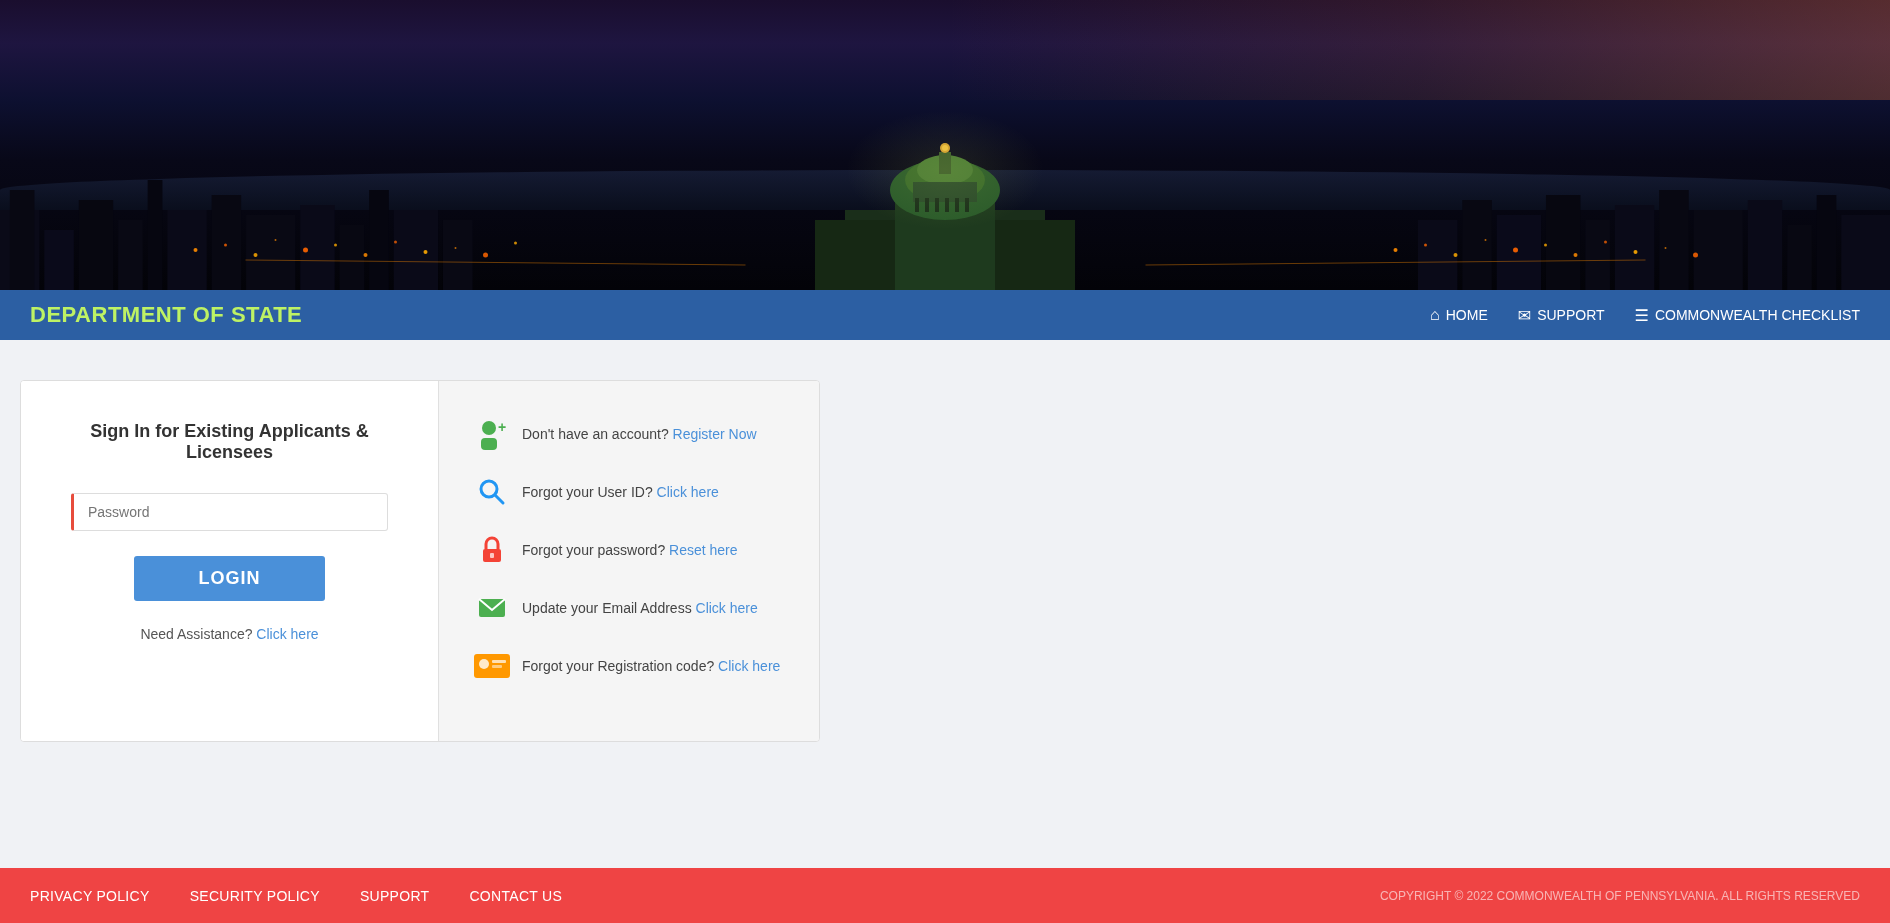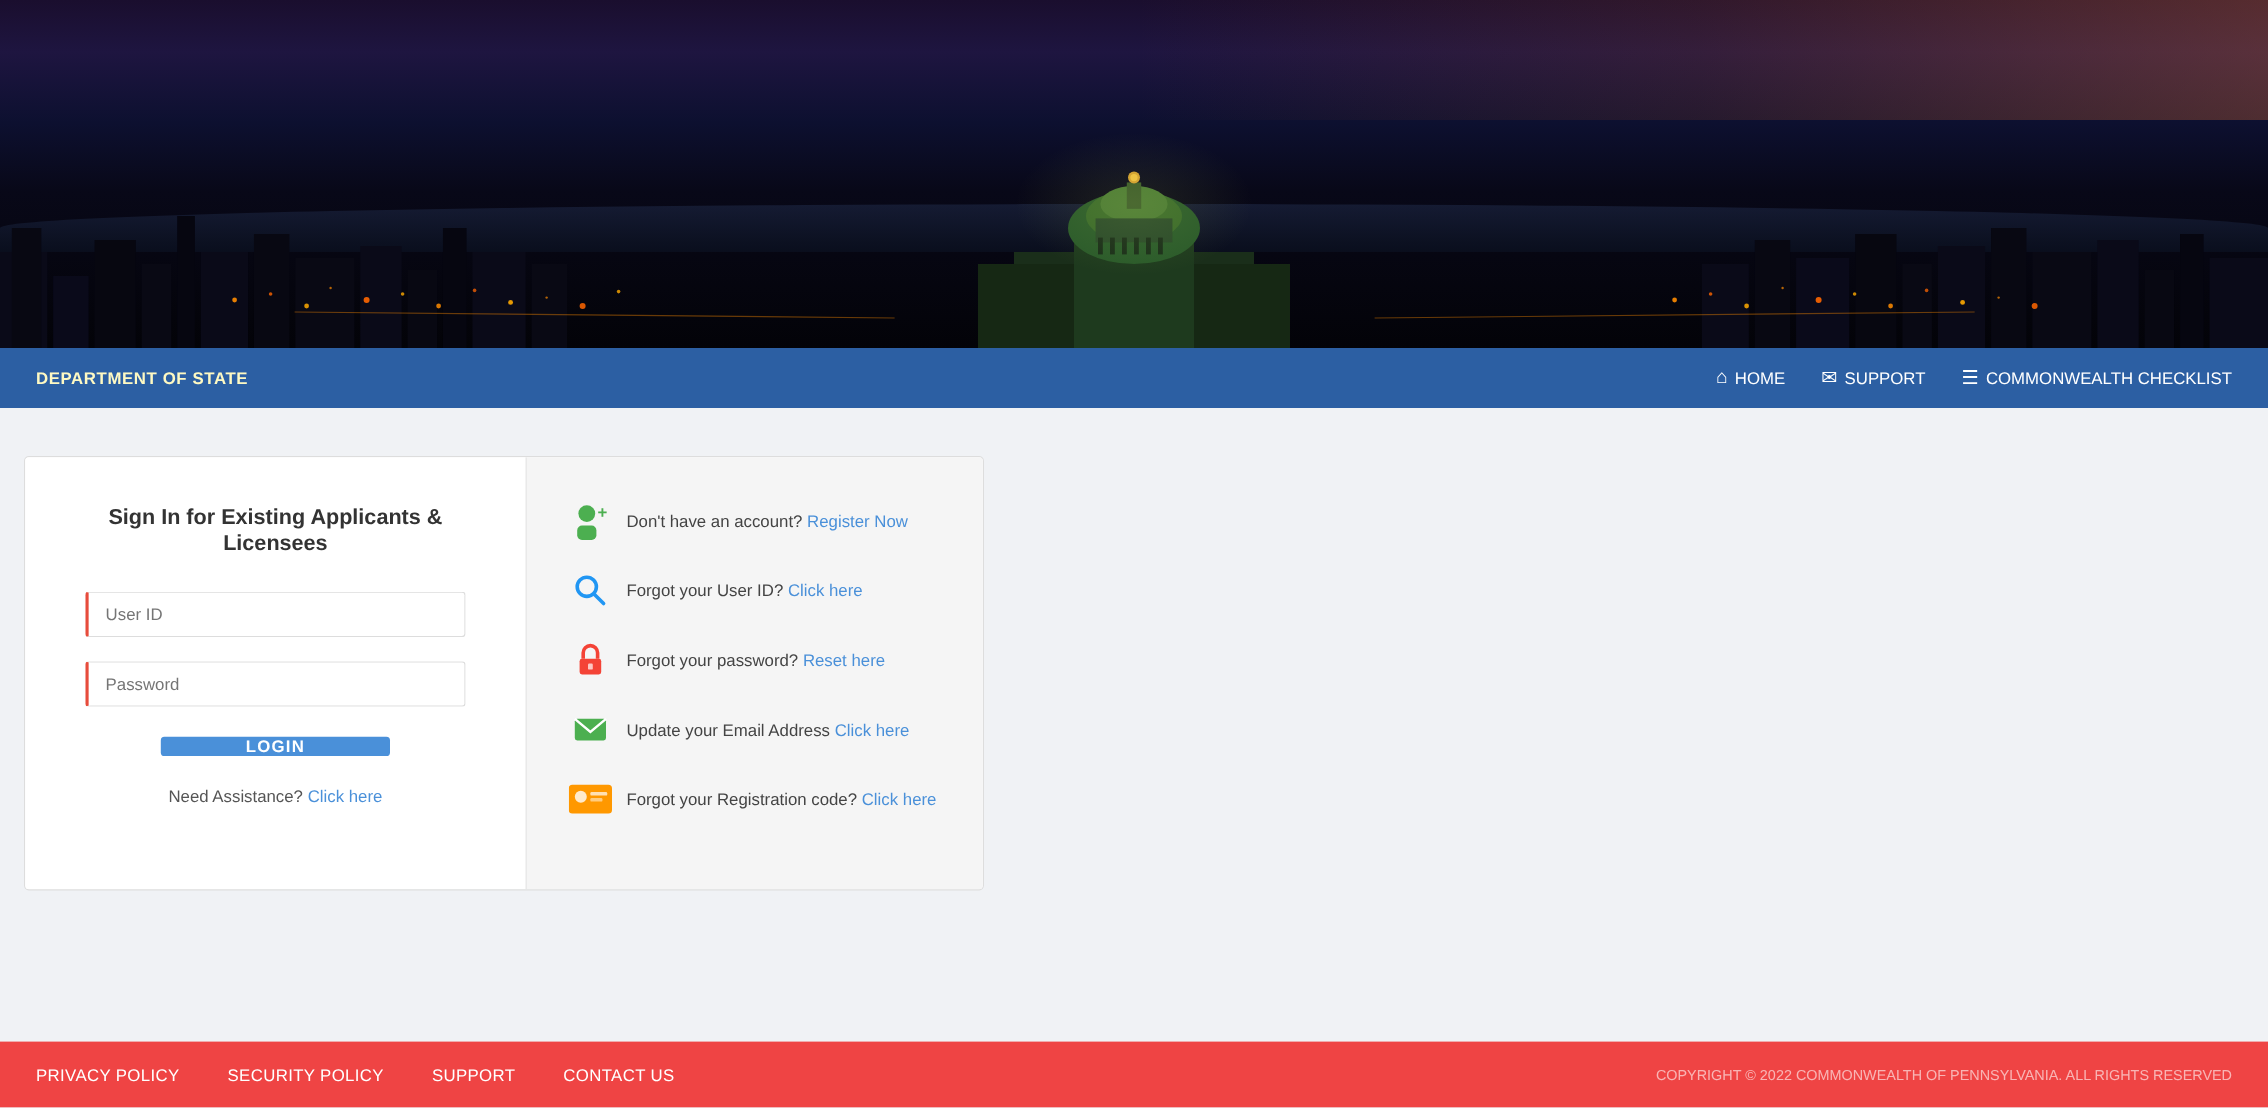--- a/index.html
+++ b/index.html
@@ -26,22 +26,22 @@
       width: 100%;
       height: 50px;
       background: #2c5fa3;
       display: flex;
       align-items: center;
       justify-content: space-between;
       padding: 0 30px;
       flex-shrink: 0;
     }
     .navbar-brand {
-      color: #fef9c3;
-      font-size: 14px;
+      color: #bef264;
+      font-size: 22px;
       font-weight: bold;
       letter-spacing: 0.5px;
     }
     .navbar-links {
       display: flex;
       gap: 30px;
       align-items: center;
     }
     .navbar-link {
       color: white;
@@ -97,25 +97,26 @@
       border-left: 3px solid #e74c3c;
       border-radius: 3px;
       font-size: 14px;
       color: #999;
       outline: none;
     }
     .login-button {
       display: block;
       width: 60%;
       margin: 25px auto 0;
+      padding: 12px;
       background: #4a90d9;
       color: white;
       border: none;
       border-radius: 3px;
-      font-size: 14px;
+      font-size: 18px;
       font-weight: bold;
       letter-spacing: 1px;
       cursor: pointer;
     }
     .assistance-text {
       text-align: center;
       margin-top: 25px;
       font-size: 14px;
       color: #555;
     }
@@ -316,23 +317,20 @@
     </a>
   </div>
 </nav>
 
 <div class="main-content">
   <div class="login-container">
 
     <div class="login-left">
       <h2 class="login-title">Sign In for Existing Applicants &amp; Licensees</h2>
 
-      <div class="input-group">
-        <input class="login-input" type="text" placeholder="User ID" style="">
-      </div>
 
       <div class="input-group">
         <input class="login-input" type="password" placeholder="Password" style="">
       </div>
 
       <button class="login-button">LOGIN</button>
 
       <p class="assistance-text">
         <span>Need Assistance?</span>
         <a class="assistance-link" href="#">Click here</a>

